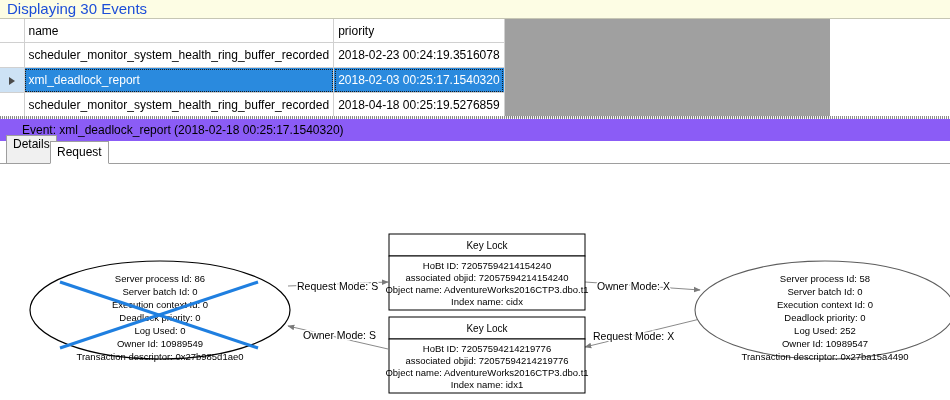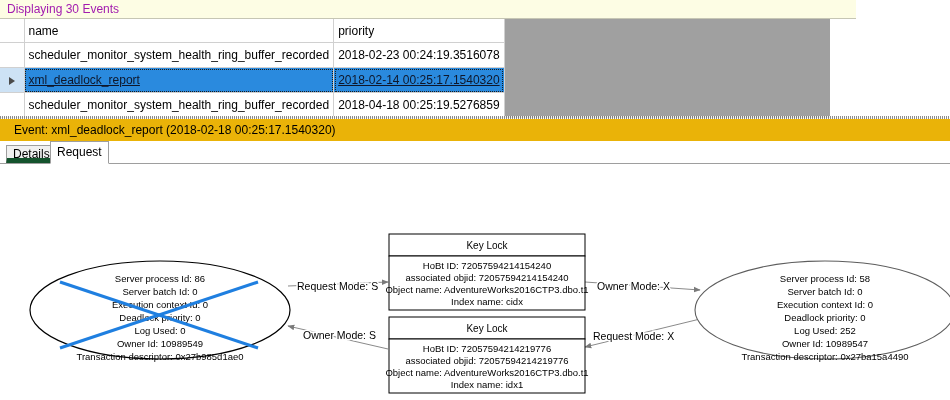--- a/index.html
+++ b/index.html
@@ -19,29 +19,29 @@
   #app {
     position: relative;
     width: 950px;
     height: 400px;
   }
 
   
   .banner {
     position: absolute;
     left: 0; top: 0;
-    width: 856px;
+    width: 950px;
     height: 19px;
     background: #fdfde4;
     border-bottom: 1px solid #c6c6b4;
     box-sizing: border-box;
-    font-size: 12px;
+    font-size: 15px;
     line-height: 18px;
     padding-left: 7px;
-    color: #a21caf;
+    color: #1d4ed8;
     white-space: nowrap;
   }
 
   
   .grid-wrap {
     position: absolute;
     left: 0; top: 19px;
     width: 830px;
     height: 99px;
     background: #a0a0a0;
@@ -73,24 +73,23 @@
   table.grid th { height: 23px; }
   table.grid th.sel-head, table.grid td.sel-cell {
     padding: 0;
     text-align: center;
   }
   table.grid tr.selected td.sel-cell {
     background: #cde2f5;
   }
   table.grid tr.selected td.data-cell {
     background: #2a8ade;
-    color: #0f172a;
+    color: #ffffff;
     outline: 1px dotted #1b1b1b;
     outline-offset: -2px;
-    text-decoration: underline;
   }
   .row-arrow {
     display: inline-block;
     width: 0; height: 0;
     border-left: 6px solid #4a4a4a;
     border-top: 4px solid transparent;
     border-bottom: 4px solid transparent;
     vertical-align: middle;
   }
 
@@ -101,24 +100,24 @@
     width: 950px;
     height: 3px;
     background: repeating-linear-gradient(90deg,#7a7a7a 0 1px,#ffffff 1px 2px);
     opacity: .85;
   }
   .event-header {
     position: absolute;
     left: 0; top: 119px;
     width: 950px;
     height: 22px;
-    background: #eab308;
+    background: #8b5cf6;
     font-size: 12px;
     line-height: 22px;
-    padding-left: 14px;
+    padding-left: 22px;
     box-sizing: border-box;
     white-space: nowrap;
   }
 
   
   .tabstrip {
     position: absolute;
     left: 0; top: 141px;
     width: 950px;
     height: 23px;
@@ -131,22 +130,22 @@
     border: 1px solid #9e9e9e;
     background: #f0f0f0;
     font-size: 12px;
     text-align: center;
     line-height: 17px;
     padding: 0 6px;
     cursor: default;
   }
   .tab.inactive {
     left: 6px;
-    height: 19px;
-    border-bottom: 6px solid #14532d;
+    height: 29px;
+    border-bottom: 1px solid #14532d;
   }
   .tab.active {
     left: 50px;
     height: 23px;
     background: #ffffff;
     border-bottom: 1px solid #ffffff;
     line-height: 21px;
     z-index: 3;
   }
   .tab-underline {
@@ -207,21 +206,21 @@
       </thead>
       <tbody>
         <tr>
           <td class="sel-cell"></td>
           <td class="data-cell">scheduler_monitor_system_health_ring_buffer_recorded</td>
           <td class="data-cell">2018-02-23 00:24:19.3516078</td>
         </tr>
         <tr class="selected">
           <td class="sel-cell"><span class="row-arrow"></span></td>
           <td class="data-cell">xml_deadlock_report</td>
-          <td class="data-cell">2018-02-14 00:25:17.1540320</td>
+          <td class="data-cell">2018-02-03 00:25:17.1540320</td>
         </tr>
         <tr>
           <td class="sel-cell"></td>
           <td class="data-cell">scheduler_monitor_system_health_ring_buffer_recorded</td>
           <td class="data-cell">2018-04-18 00:25:19.5276859</td>
         </tr>
       </tbody>
     </table>
   </div>
 

